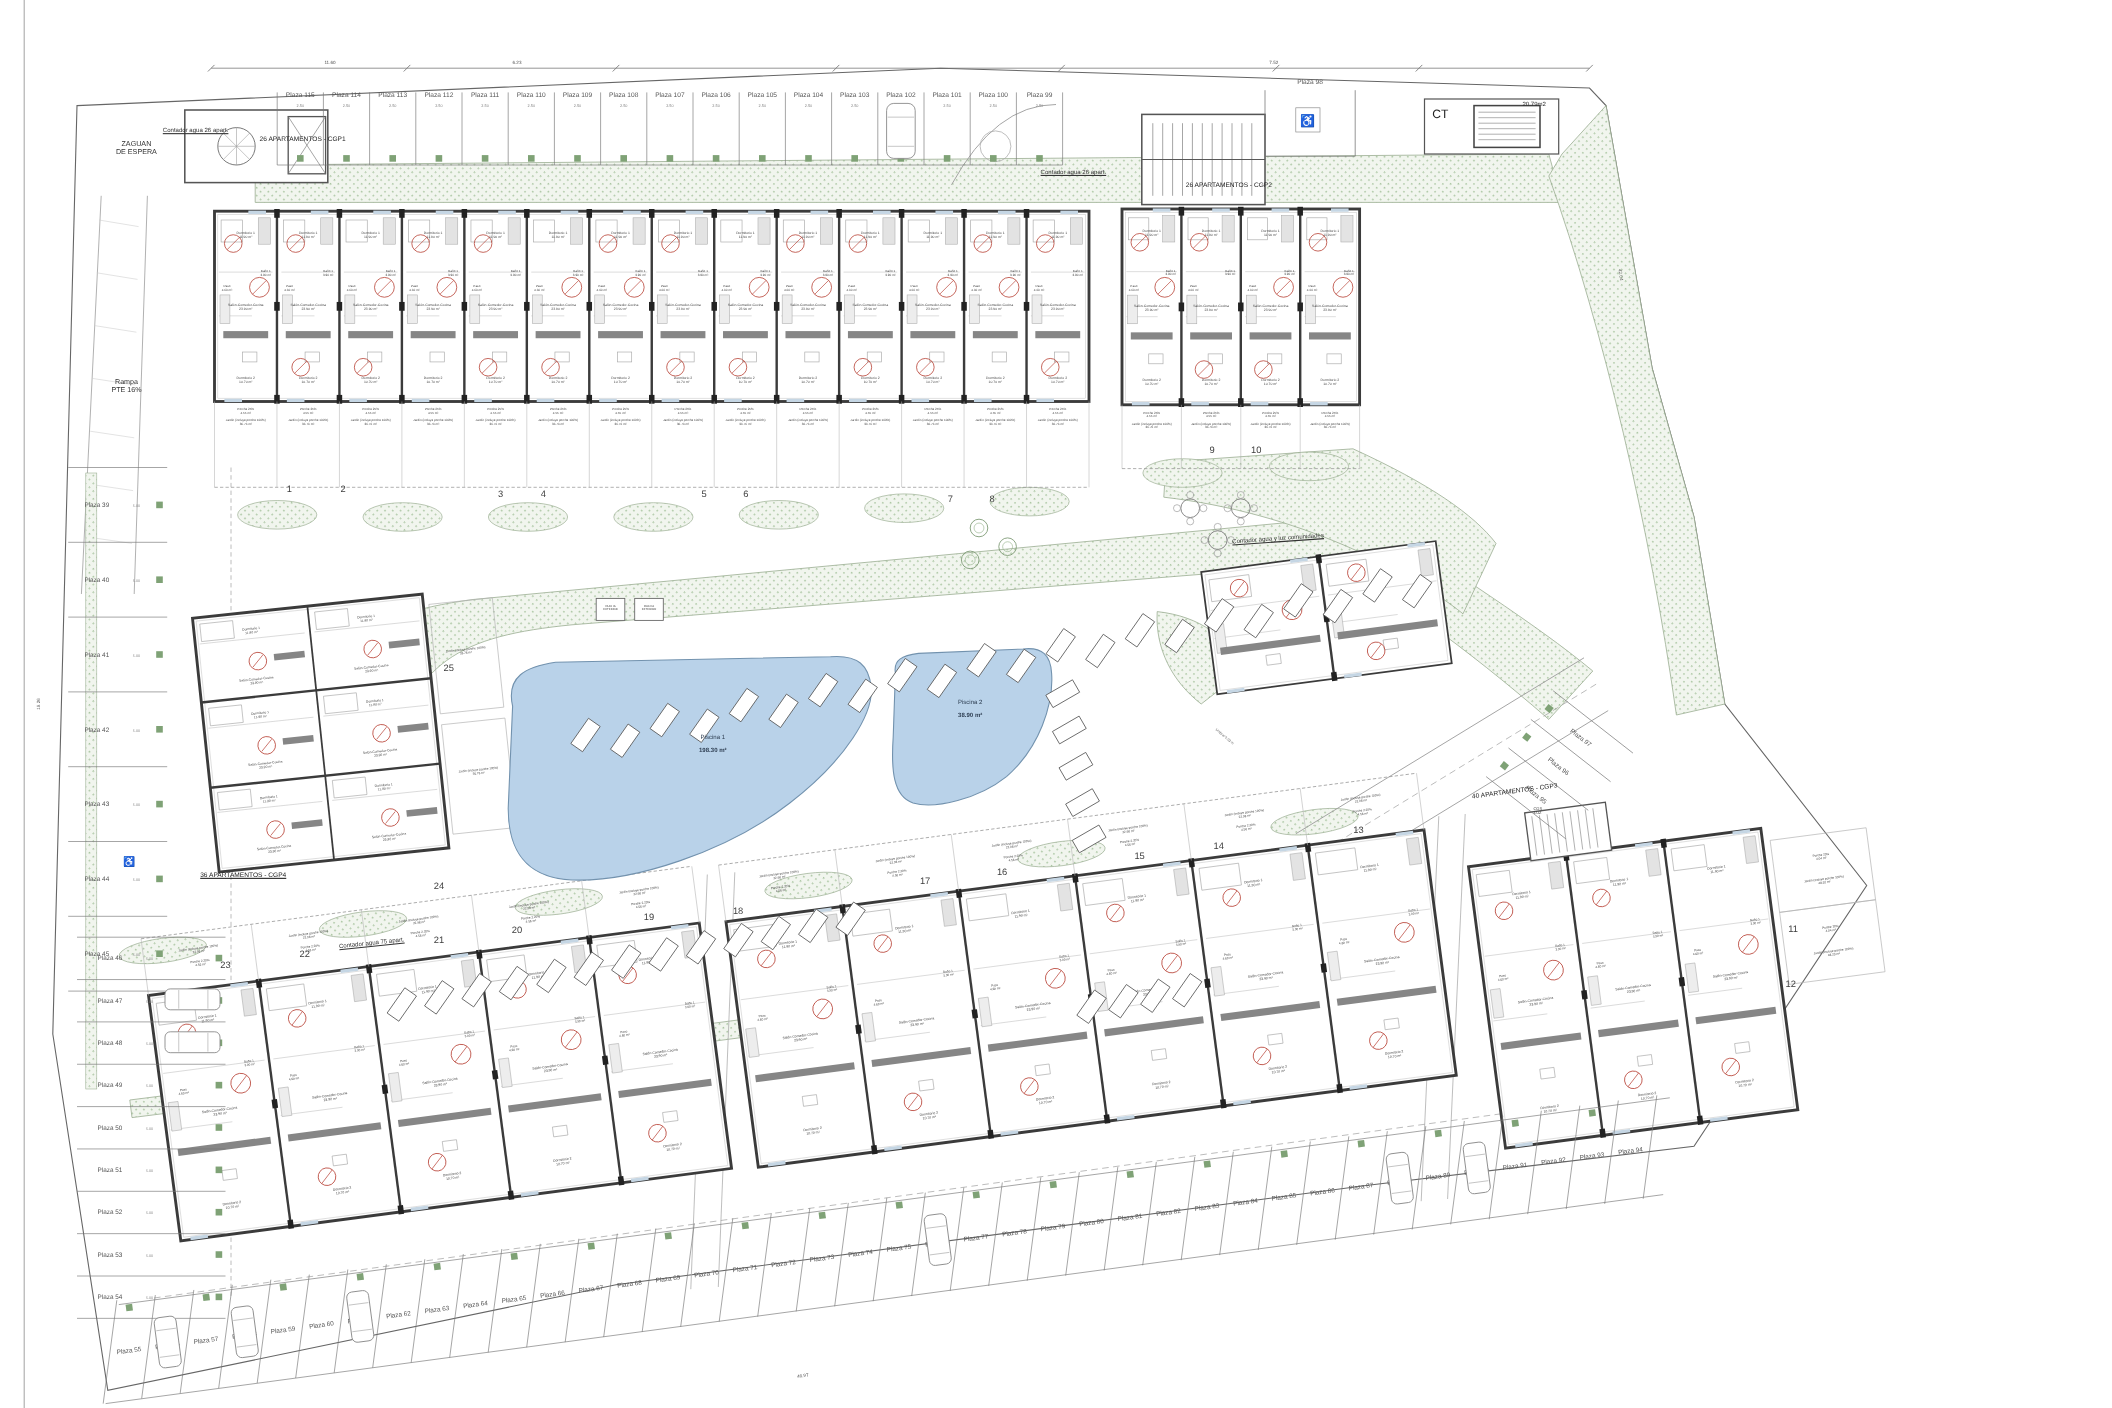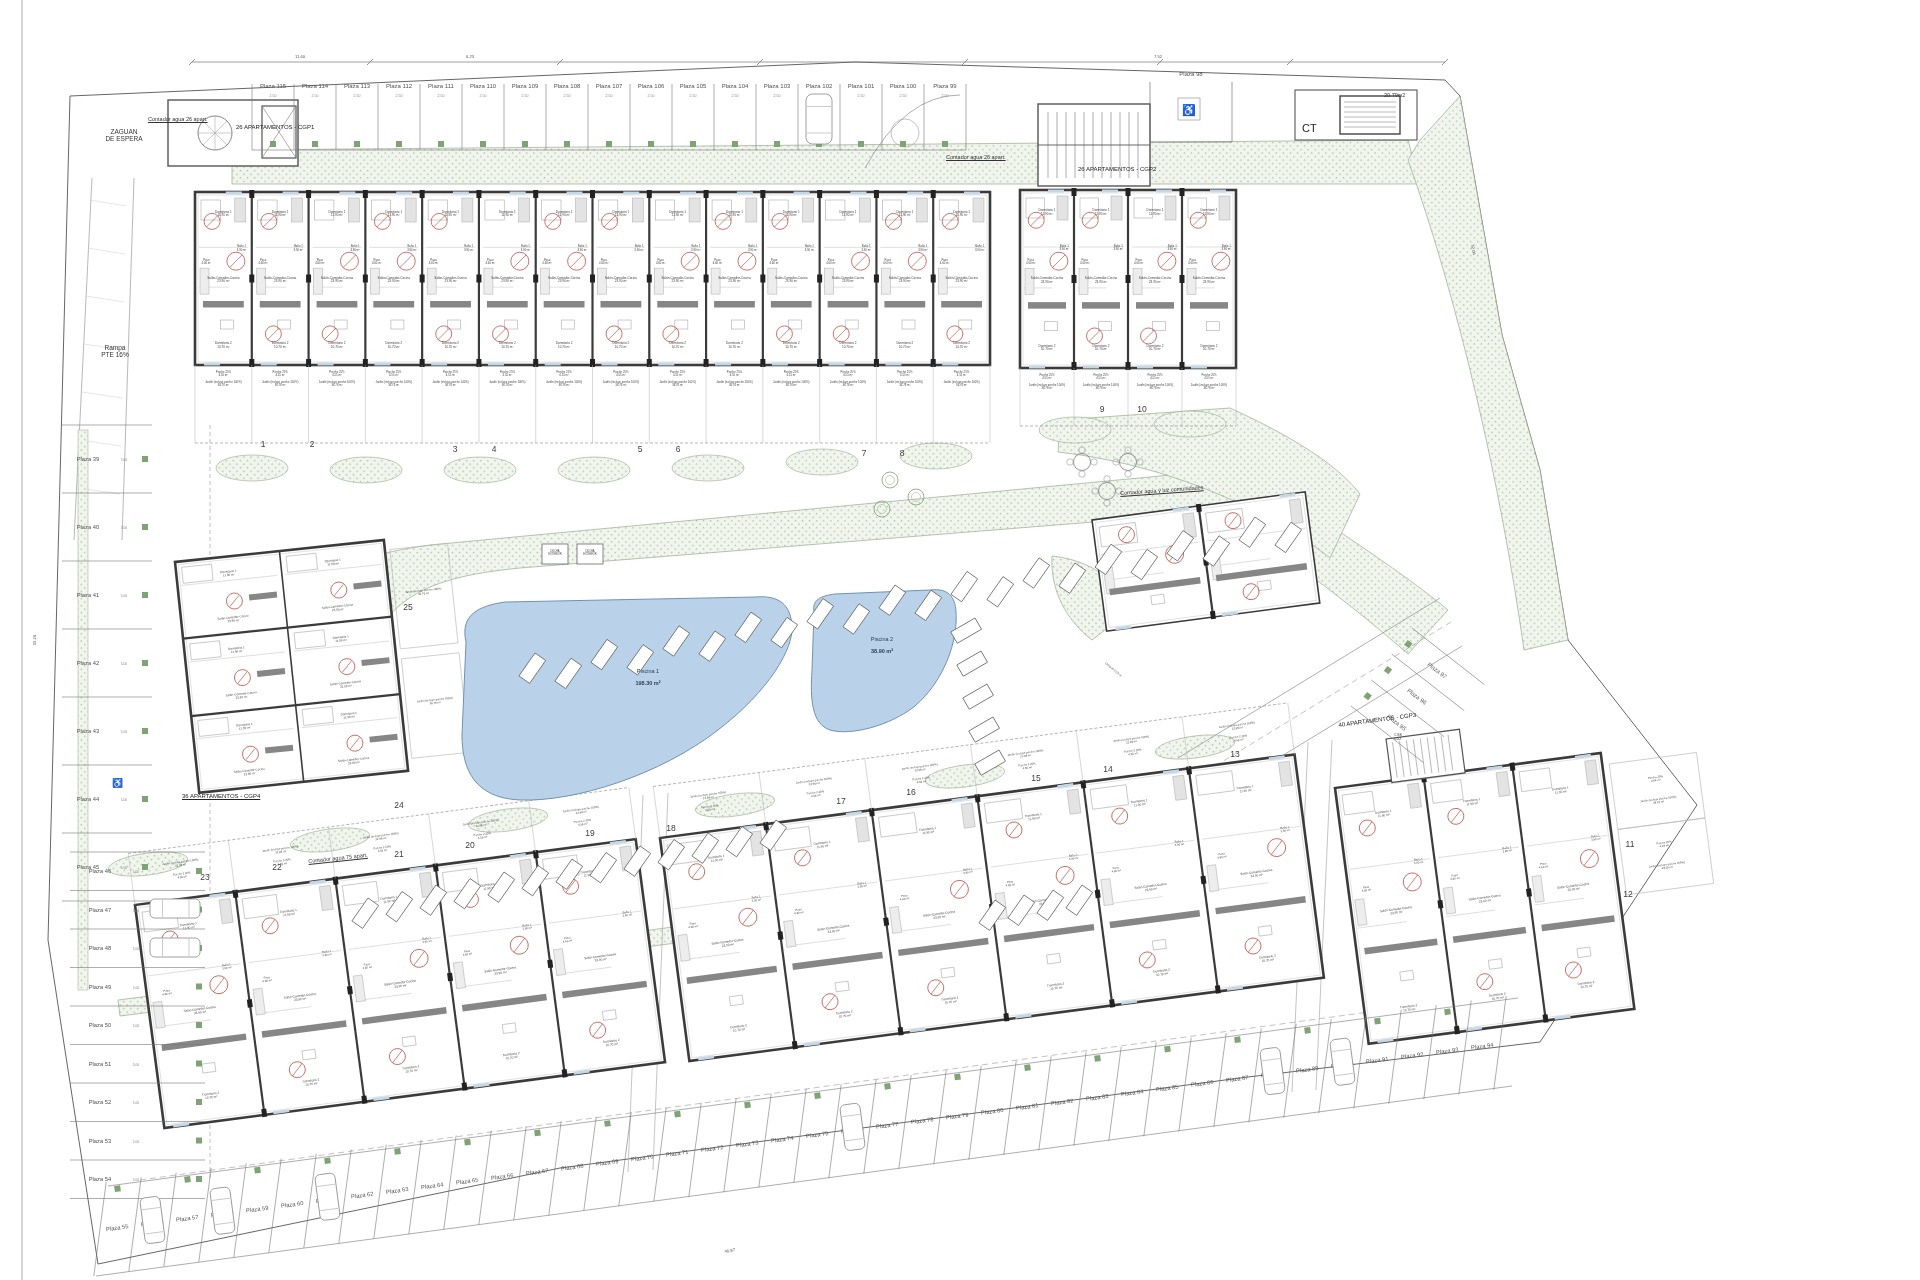--- a/index.html
+++ b/index.html
@@ -1464,21 +1464,21 @@
     </svg>
 
   <div class="lbl ctr" style="left:84px;top:128px;width:80px;font-size:6.5px;">ZAGUAN
 DE ESPERA</div>
   <div class="lbl ctr" style="left:80px;top:344px;width:70px;font-size:6.5px;">Rampa
 PTE 16%</div>
   <div class="lbl und" style="left:148px;top:116px;font-size:5.5px;">Contador agua 26 apart.</div>
   <div class="lbl" style="left:236px;top:124px;font-size:6px;color:#222;">26 APARTAMENTOS - CGP1</div>
   <div class="lbl und" style="left:946px;top:154px;font-size:5.5px;">Contador agua 26 apart.</div>
   <div class="lbl" style="left:1078px;top:166px;font-size:6px;color:#222;">26 APARTAMENTOS - CGP2</div>
-  <div class="lbl" style="left:1302px;top:98px;font-size:11px;color:#222;margin-top:24px;">CT</div>
+  <div class="lbl" style="left:1302px;top:98px;font-size:11px;color:#222;">CT</div>
   <div class="lbl" style="left:1384px;top:92px;font-size:5.5px;">20.79m2</div>
   <div class="lbl ctr" style="left:612px;top:662px;width:72px;font-size:5.5px;color:#2e3e52;">
       <div>Piscina 1</div>
       <div style="font-weight:bold;">198.30 m²</div>
   </div>
   <div class="lbl ctr" style="left:846px;top:630px;width:72px;font-size:5.5px;color:#2e3e52;">
       <div>Piscina 2</div>
       <div style="font-weight:bold;">38.90 m²</div>
   </div>
   <div class="lbl und" style="left:1120px;top:490px;font-size:5.5px;transform:rotate(-4deg);">Contador agua y luz comunidades</div>

